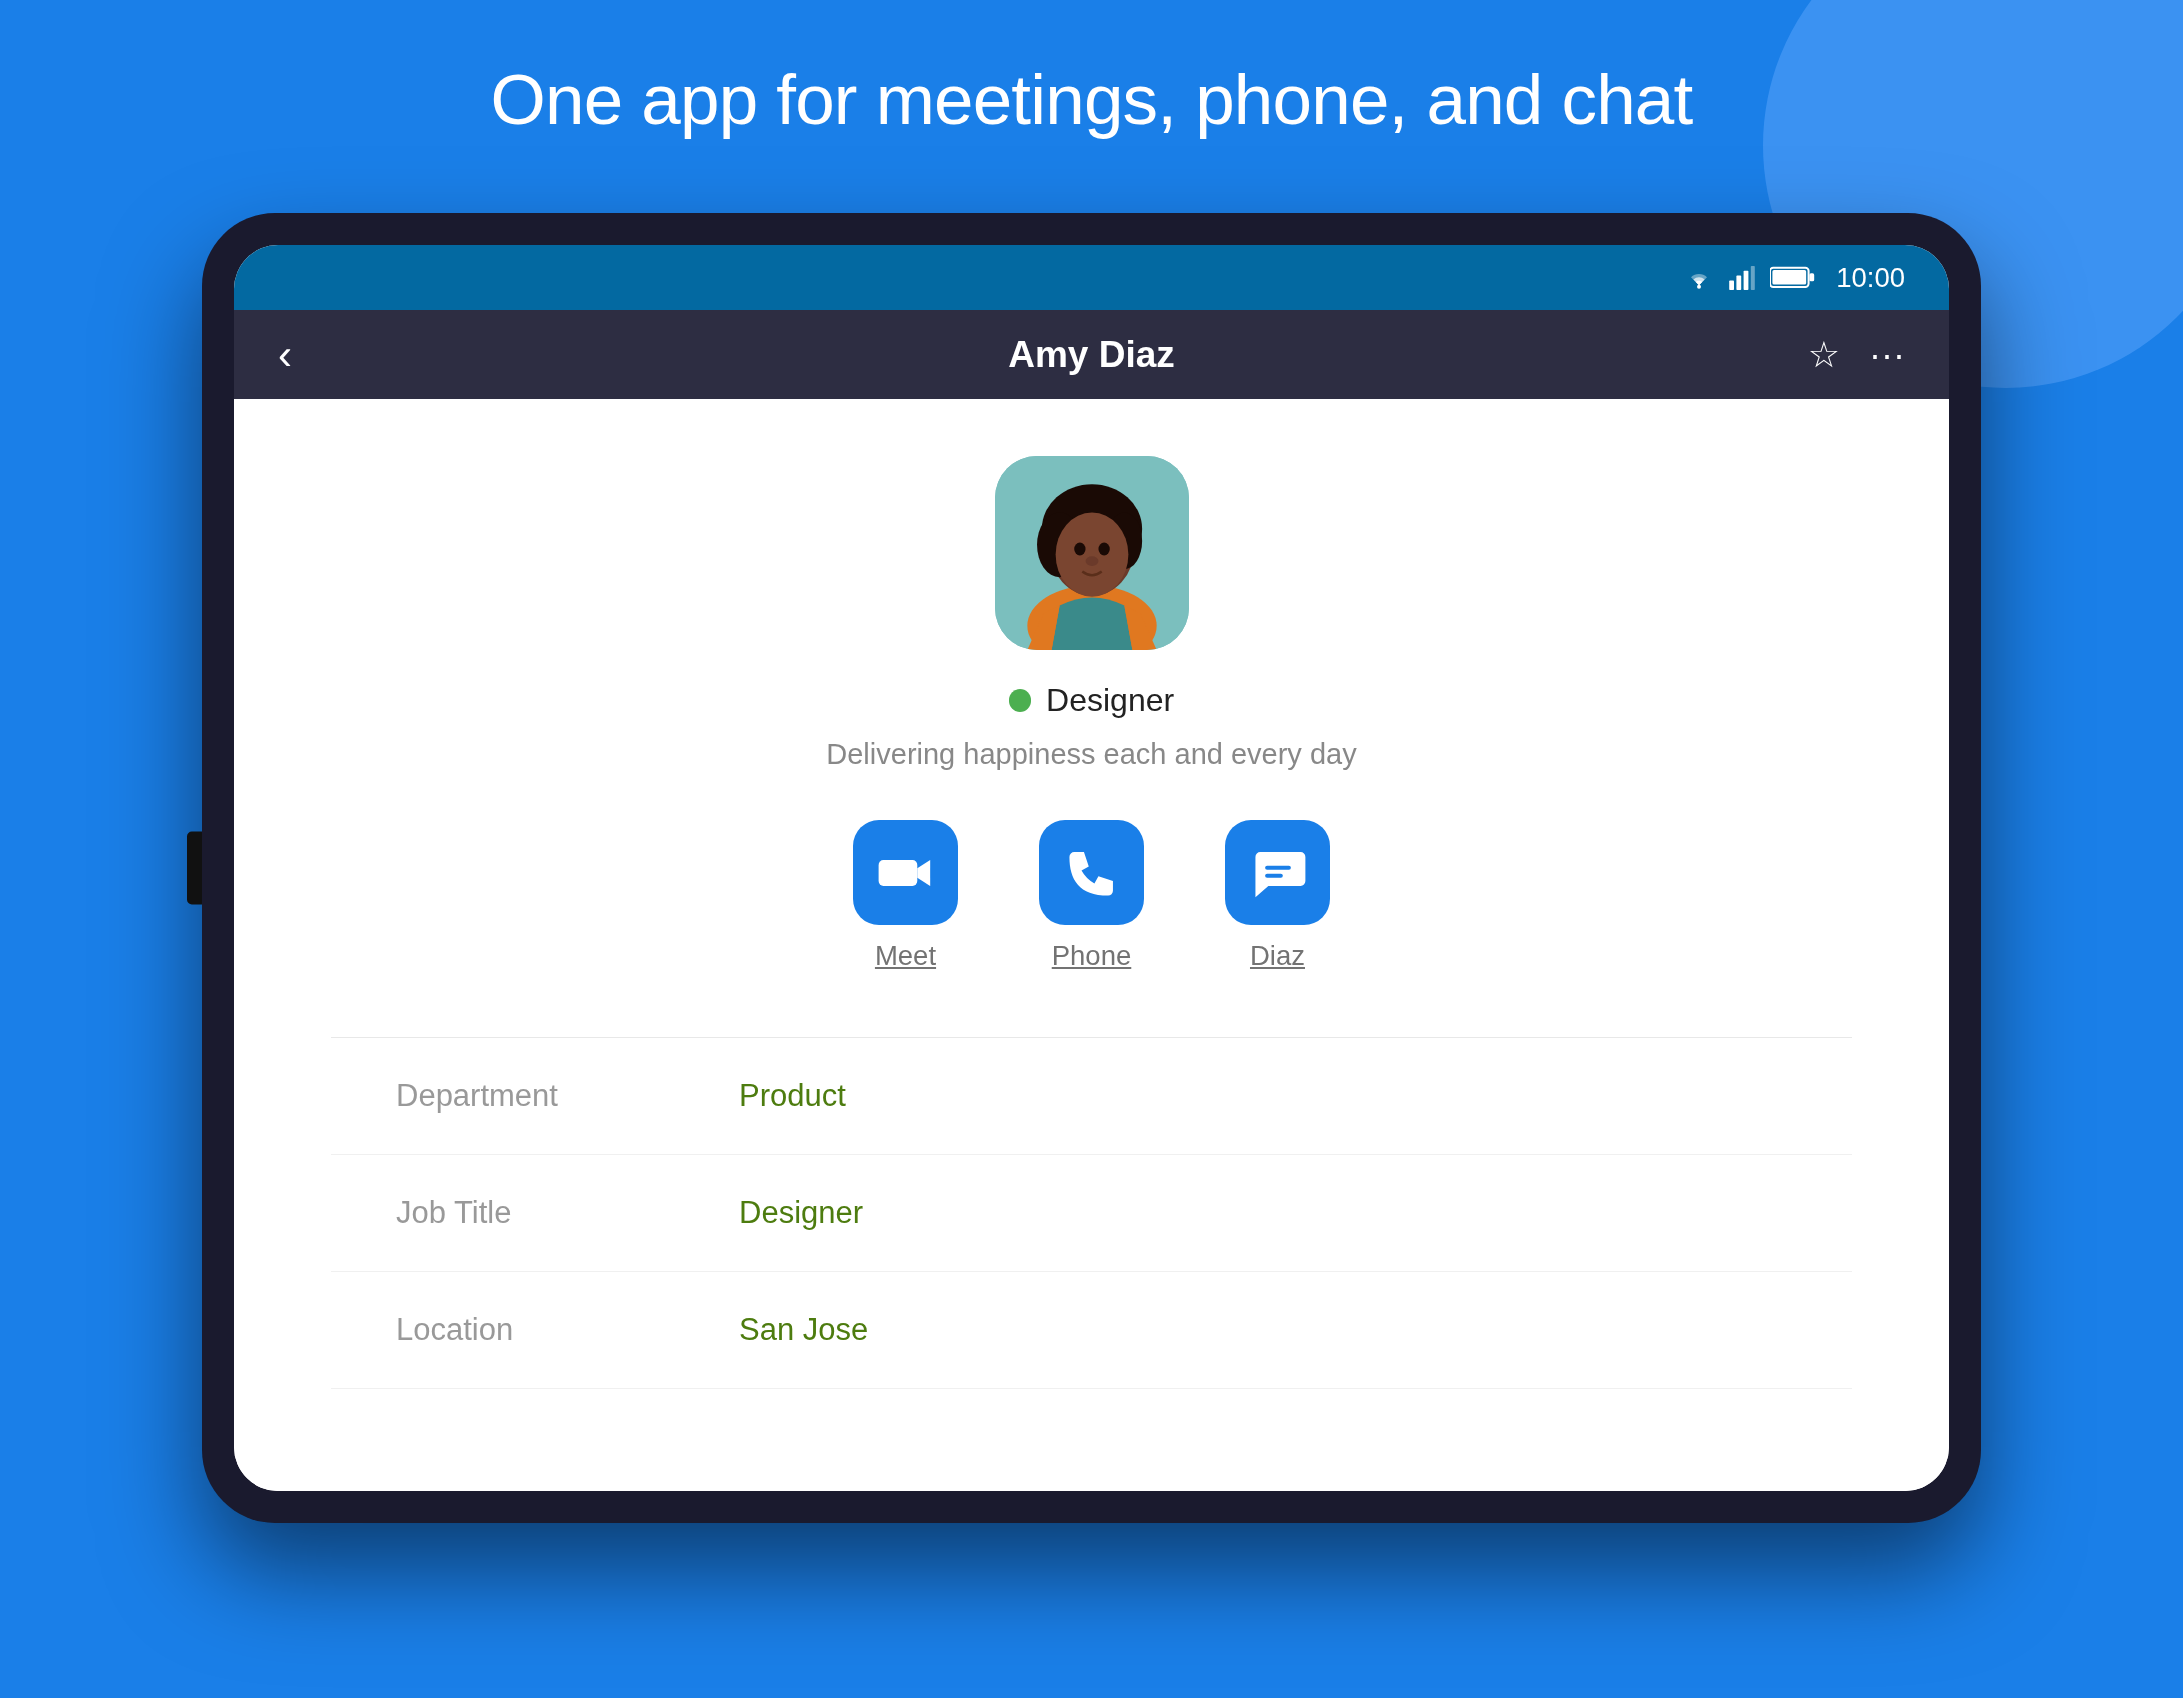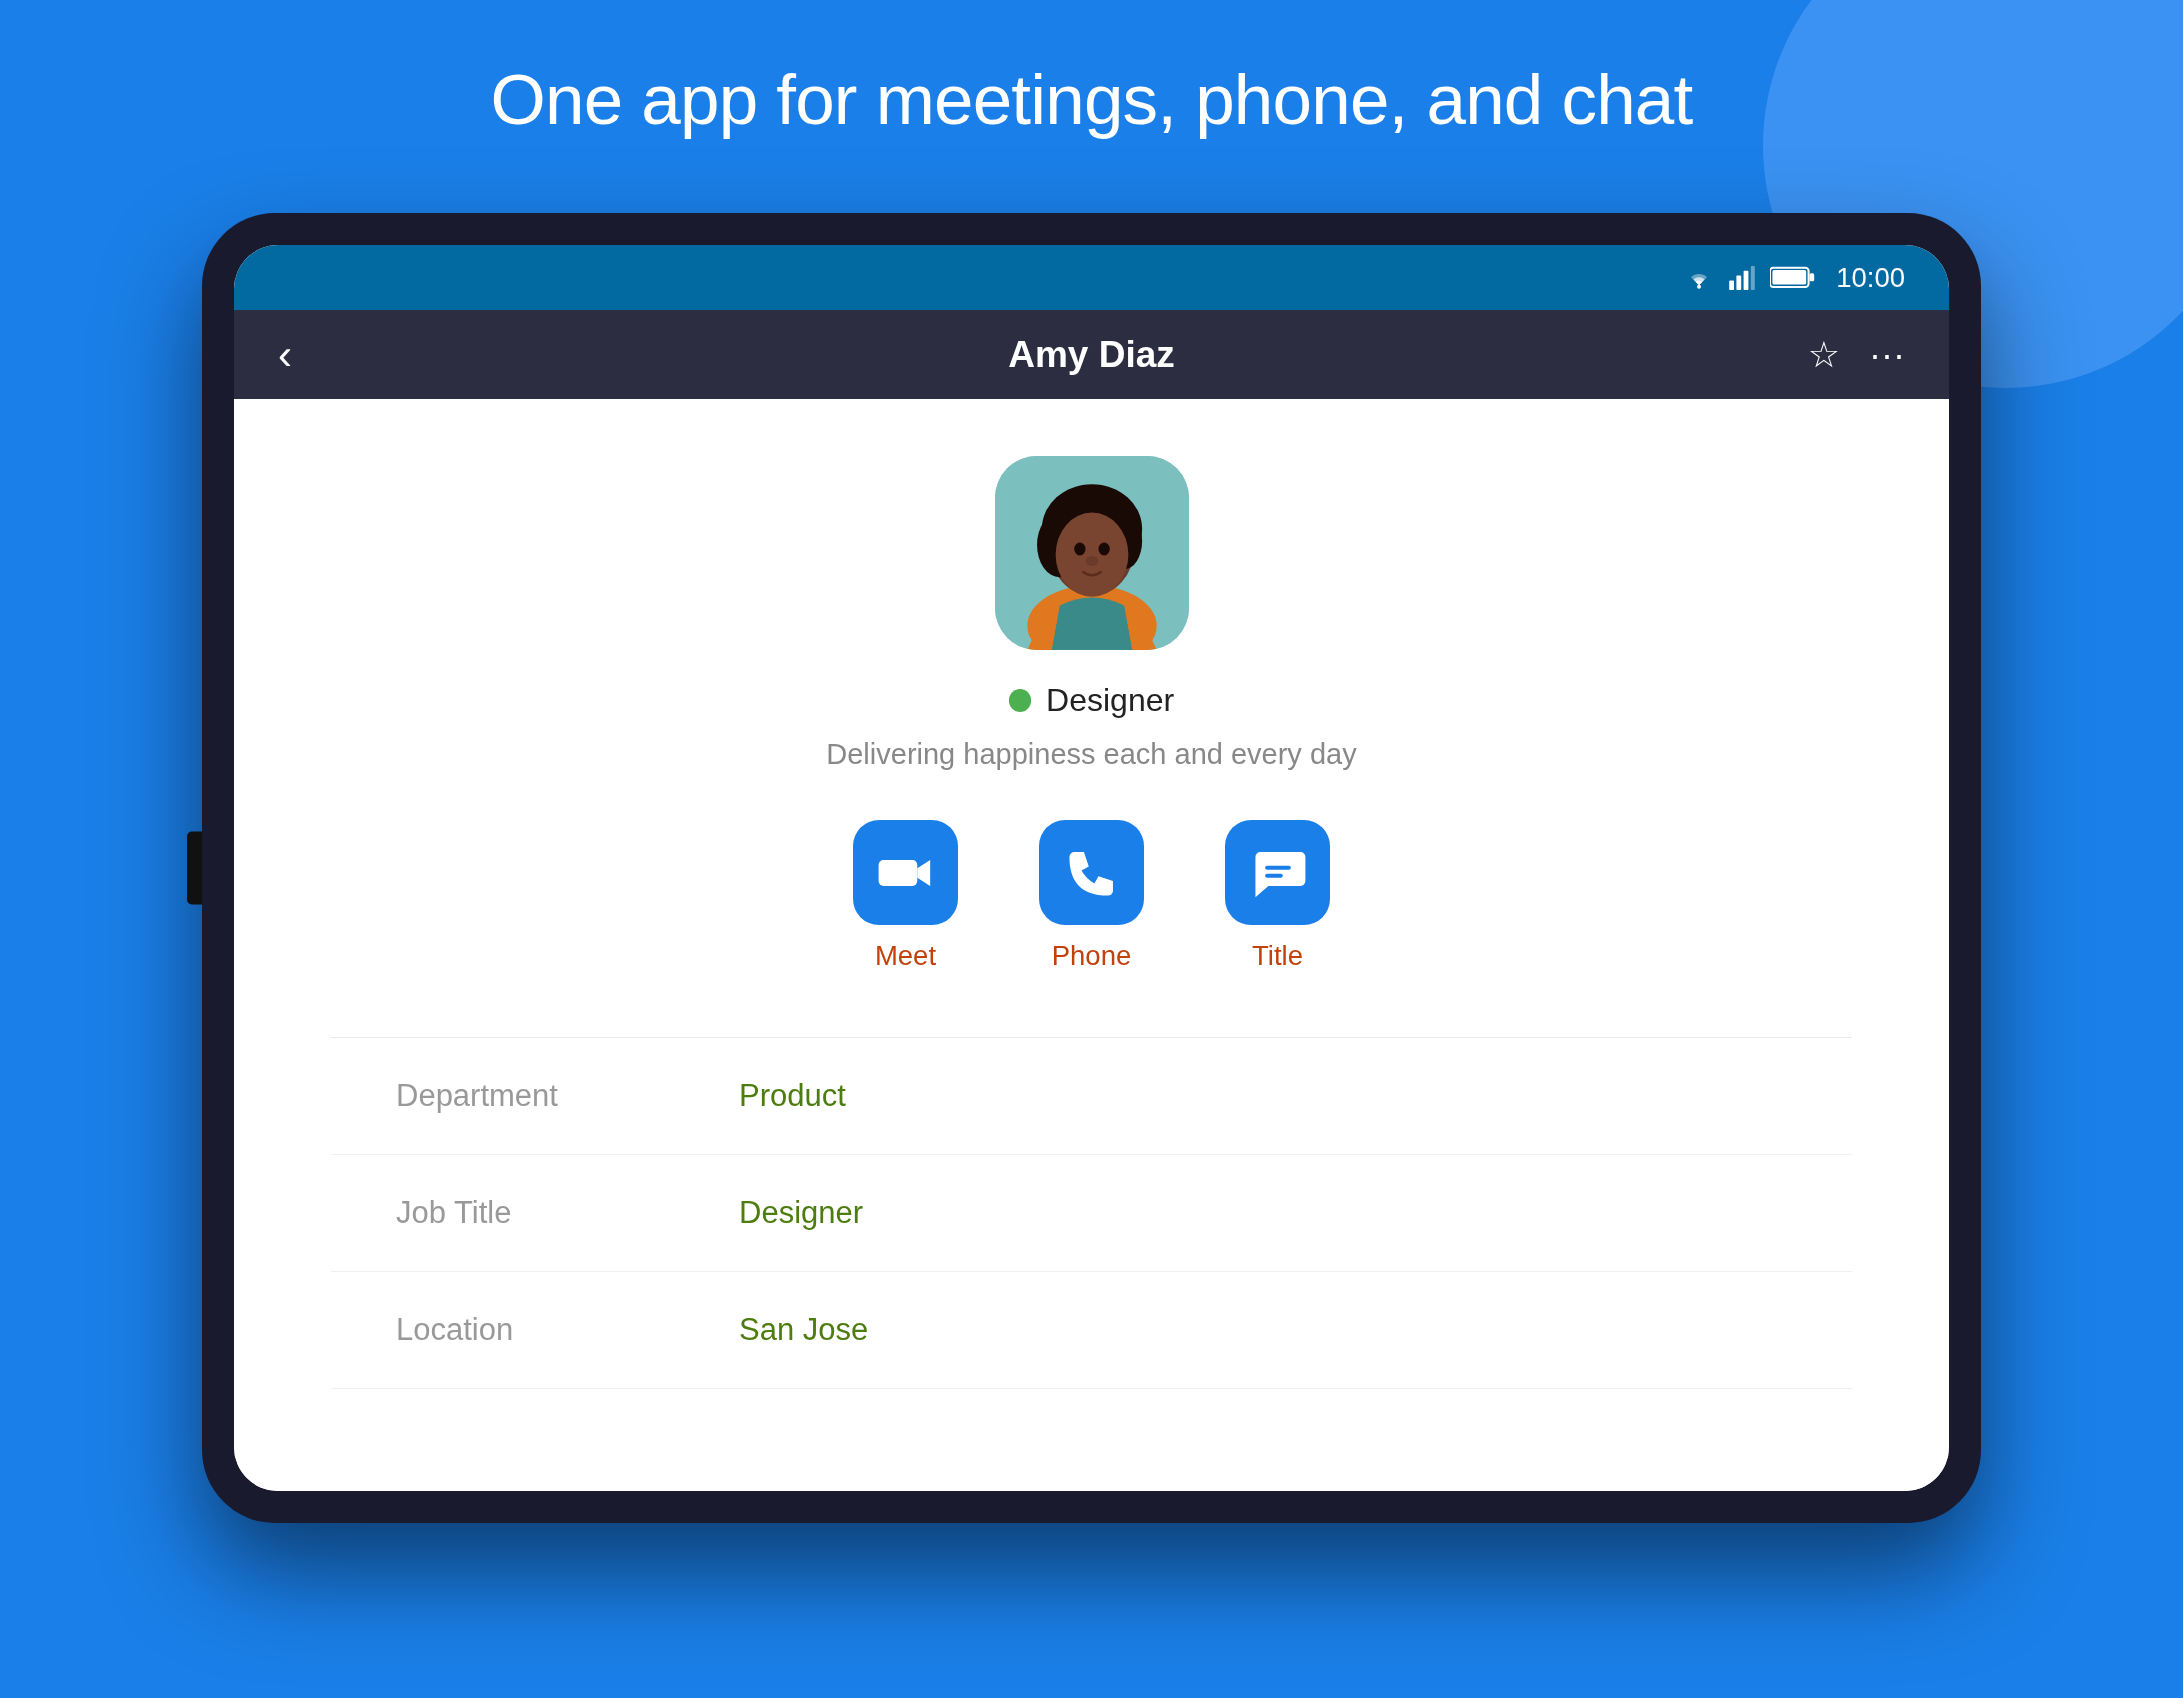--- a/index.html
+++ b/index.html
@@ -224,22 +224,23 @@
     }
 
     .action-btn svg {
       width: 58px;
       height: 58px;
       fill: #fff;
     }
 
     .action-label {
       font-size: 27.5px;
-      color: #c2410c;
+      color: #737373;
       font-weight: 400;
+      text-decoration: underline;
     }
 
     
     .info-section {
       width: 100%;
       border-top: 0.8px solid #e8e8e8;
     }
 
     .info-row {
       display: flex;
@@ -369,21 +370,21 @@
         </div>
 
         <div class="action-btn-wrap">
           <div class="action-btn">
             <svg viewBox="0 0 72 72" fill="white">
               <path d="M8 10h56a6 6 0 016 6v30a6 6 0 01-6 6H24L8 66V16a6 6 0 016-6z"></path>
               <rect x="20" y="27" width="32" height="5" rx="2.5" fill="#1a7fe8"></rect>
               <rect x="20" y="37" width="22" height="5" rx="2.5" fill="#1a7fe8"></rect>
             </svg>
           </div>
-          <span class="action-label">Title</span>
+          <span class="action-label">Diaz</span>
         </div>
 
 
       </div>
 
       <div class="info-section">
 
         <div class="info-row">
           <span class="info-label">Department</span>
           <span class="info-value">Product</span>

